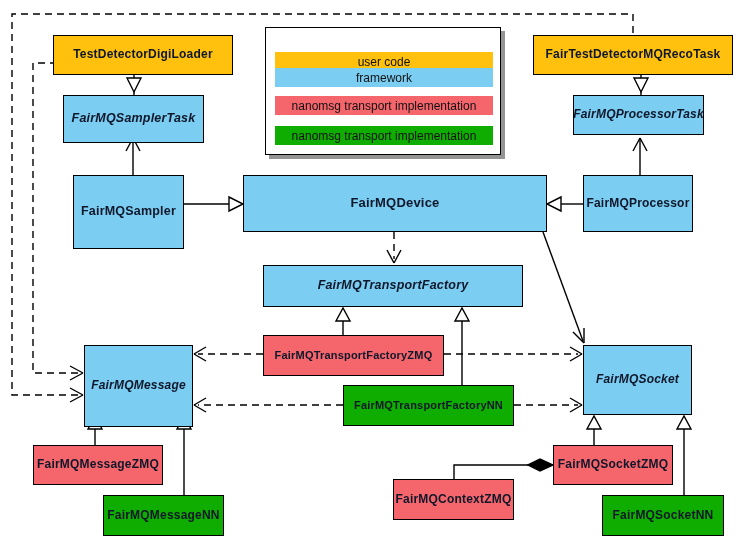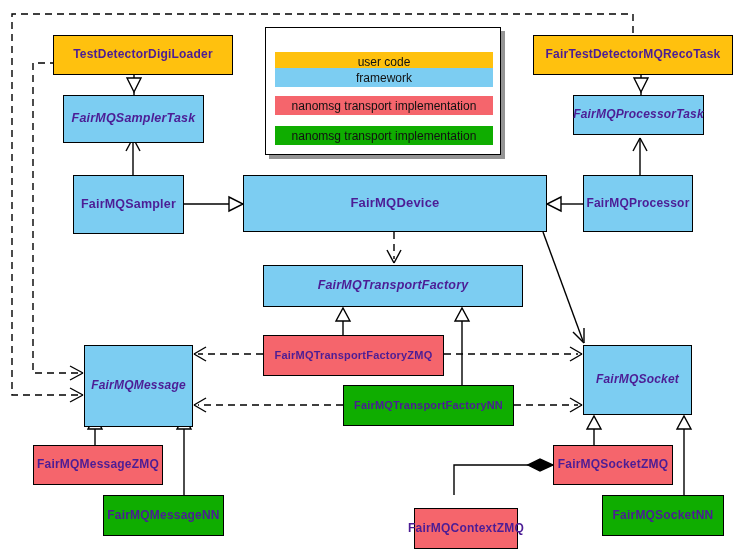--- a/index.html
+++ b/index.html
@@ -10,21 +10,21 @@
     font-family:"Liberation Sans", sans-serif;
     overflow:hidden;
   }
   .connector-layer{position:absolute;left:0;top:0;width:748px;height:549px;}
   .node{
     position:absolute;
     box-sizing:border-box;
     border:1.4px solid #000;
     display:flex;align-items:center;justify-content:center;
     text-align:center;
-    font-weight:bold;font-size:12.5px;color:#4c1d95;
+    font-weight:bold;font-size:12.5px;color:#0f172a;
     letter-spacing:.2px;
     line-height:1.1;
     z-index:2;
   }
   .yellow{background:#FFC10E;}
   .blue{background:#7CCDF2;}
   .red{background:#F5656C;}
   .green{background:#0FAD00;}
   .abstract{font-style:italic;}
   .fs12{font-size:12px;}
@@ -196,21 +196,21 @@
   </div>
 
   <div class="node blue abstract" style="left:63px;top:95px;width:141px;height:48px;">
     <span>FairMQSamplerTask</span>
   </div>
 
   <div class="node blue abstract fs12" style="left:573px;top:95px;width:131px;height:40px;">
     <span>FairMQProcessorTask</span>
   </div>
 
-  <div class="node blue" style="left:73px;top:175px;width:111px;height:59px;">
+  <div class="node blue" style="left:73px;top:175px;width:111px;height:74px;">
     <span>FairMQSampler</span>
   </div>
 
   <div class="node blue fs13" style="left:243px;top:175px;width:304px;height:57px;text-align:right;">
     <span>FairMQDevice</span>
   </div>
 
   <div class="node blue fs12" style="left:583px;top:175px;width:110px;height:57px;">
     <span>FairMQProcessor</span>
   </div>
@@ -236,21 +236,21 @@
   </div>
 
   <div class="node red fs12" style="left:33px;top:445px;width:130px;height:40px;">
     <span>FairMQMessageZMQ</span>
   </div>
 
   <div class="node green fs12" style="left:103px;top:495px;width:121px;height:41px;">
     <span>FairMQMessageNN</span>
   </div>
 
-  <div class="node red fs12" style="left:393px;top:508px;width:104px;height:41px;margin-left:21px;">
+  <div class="node red fs12" style="left:393px;top:479px;width:121px;height:41px;">
     <span>FairMQContextZMQ</span>
   </div>
 
   <div class="node red fs12" style="left:553px;top:445px;width:120px;height:40px;">
     <span>FairMQSocketZMQ</span>
   </div>
 
   <div class="node green fs12" style="left:602px;top:495px;width:122px;height:41px;">
     <span>FairMQSocketNN</span>
   </div>

